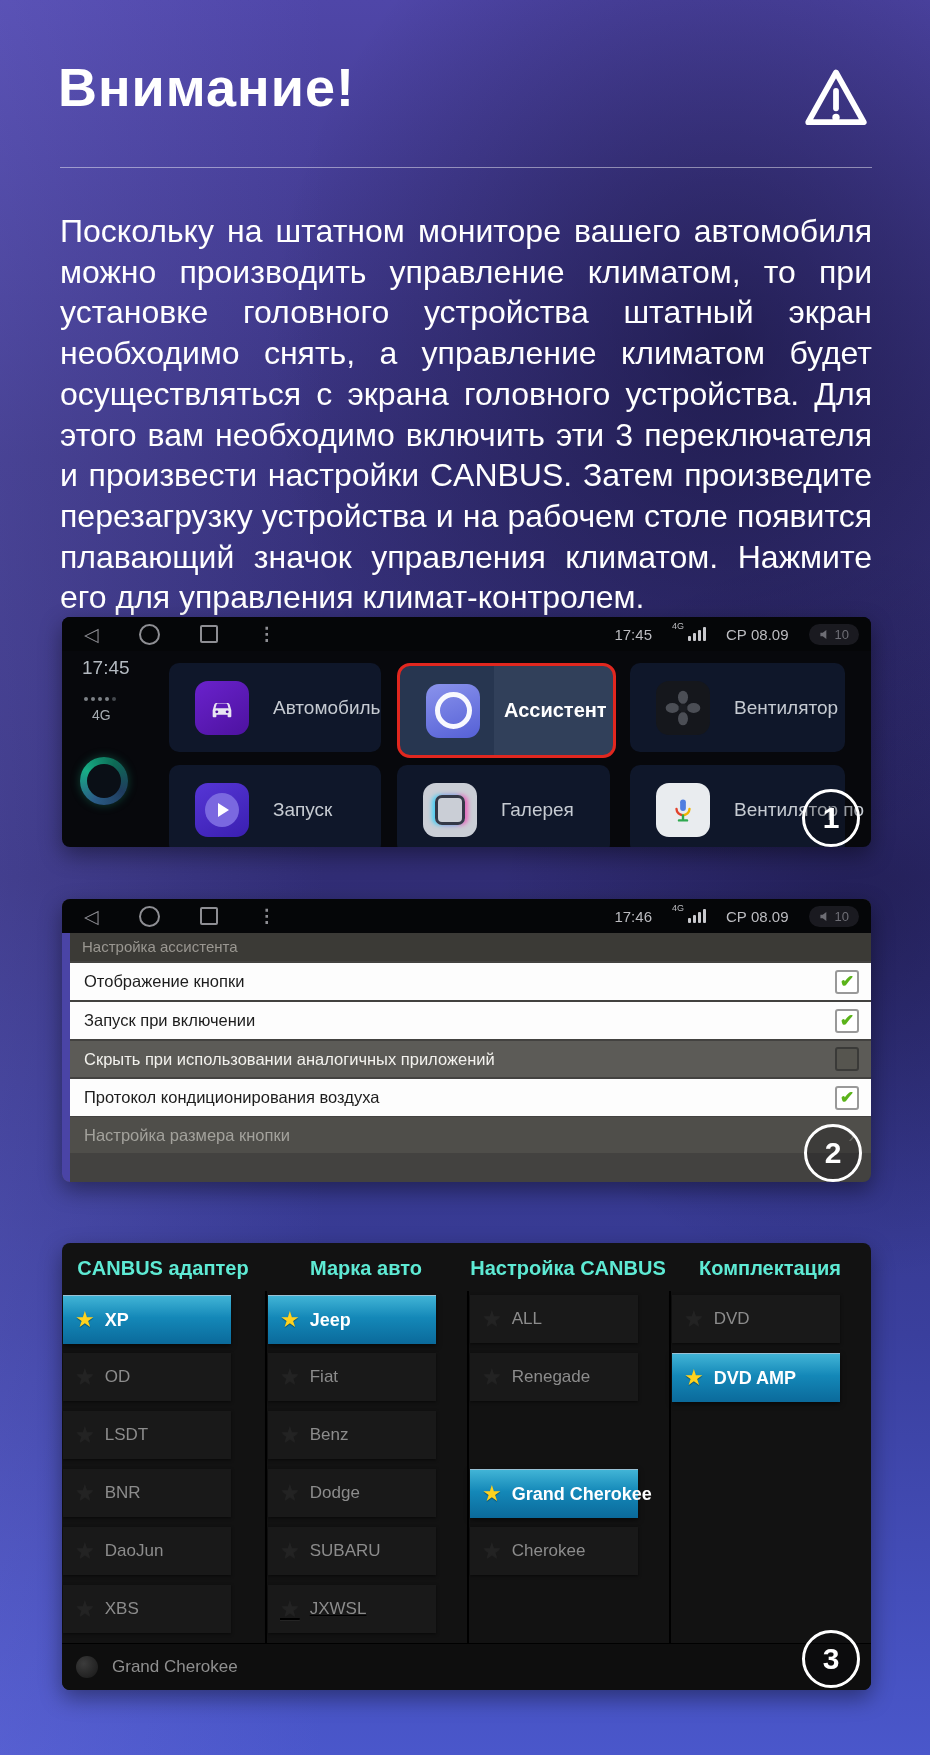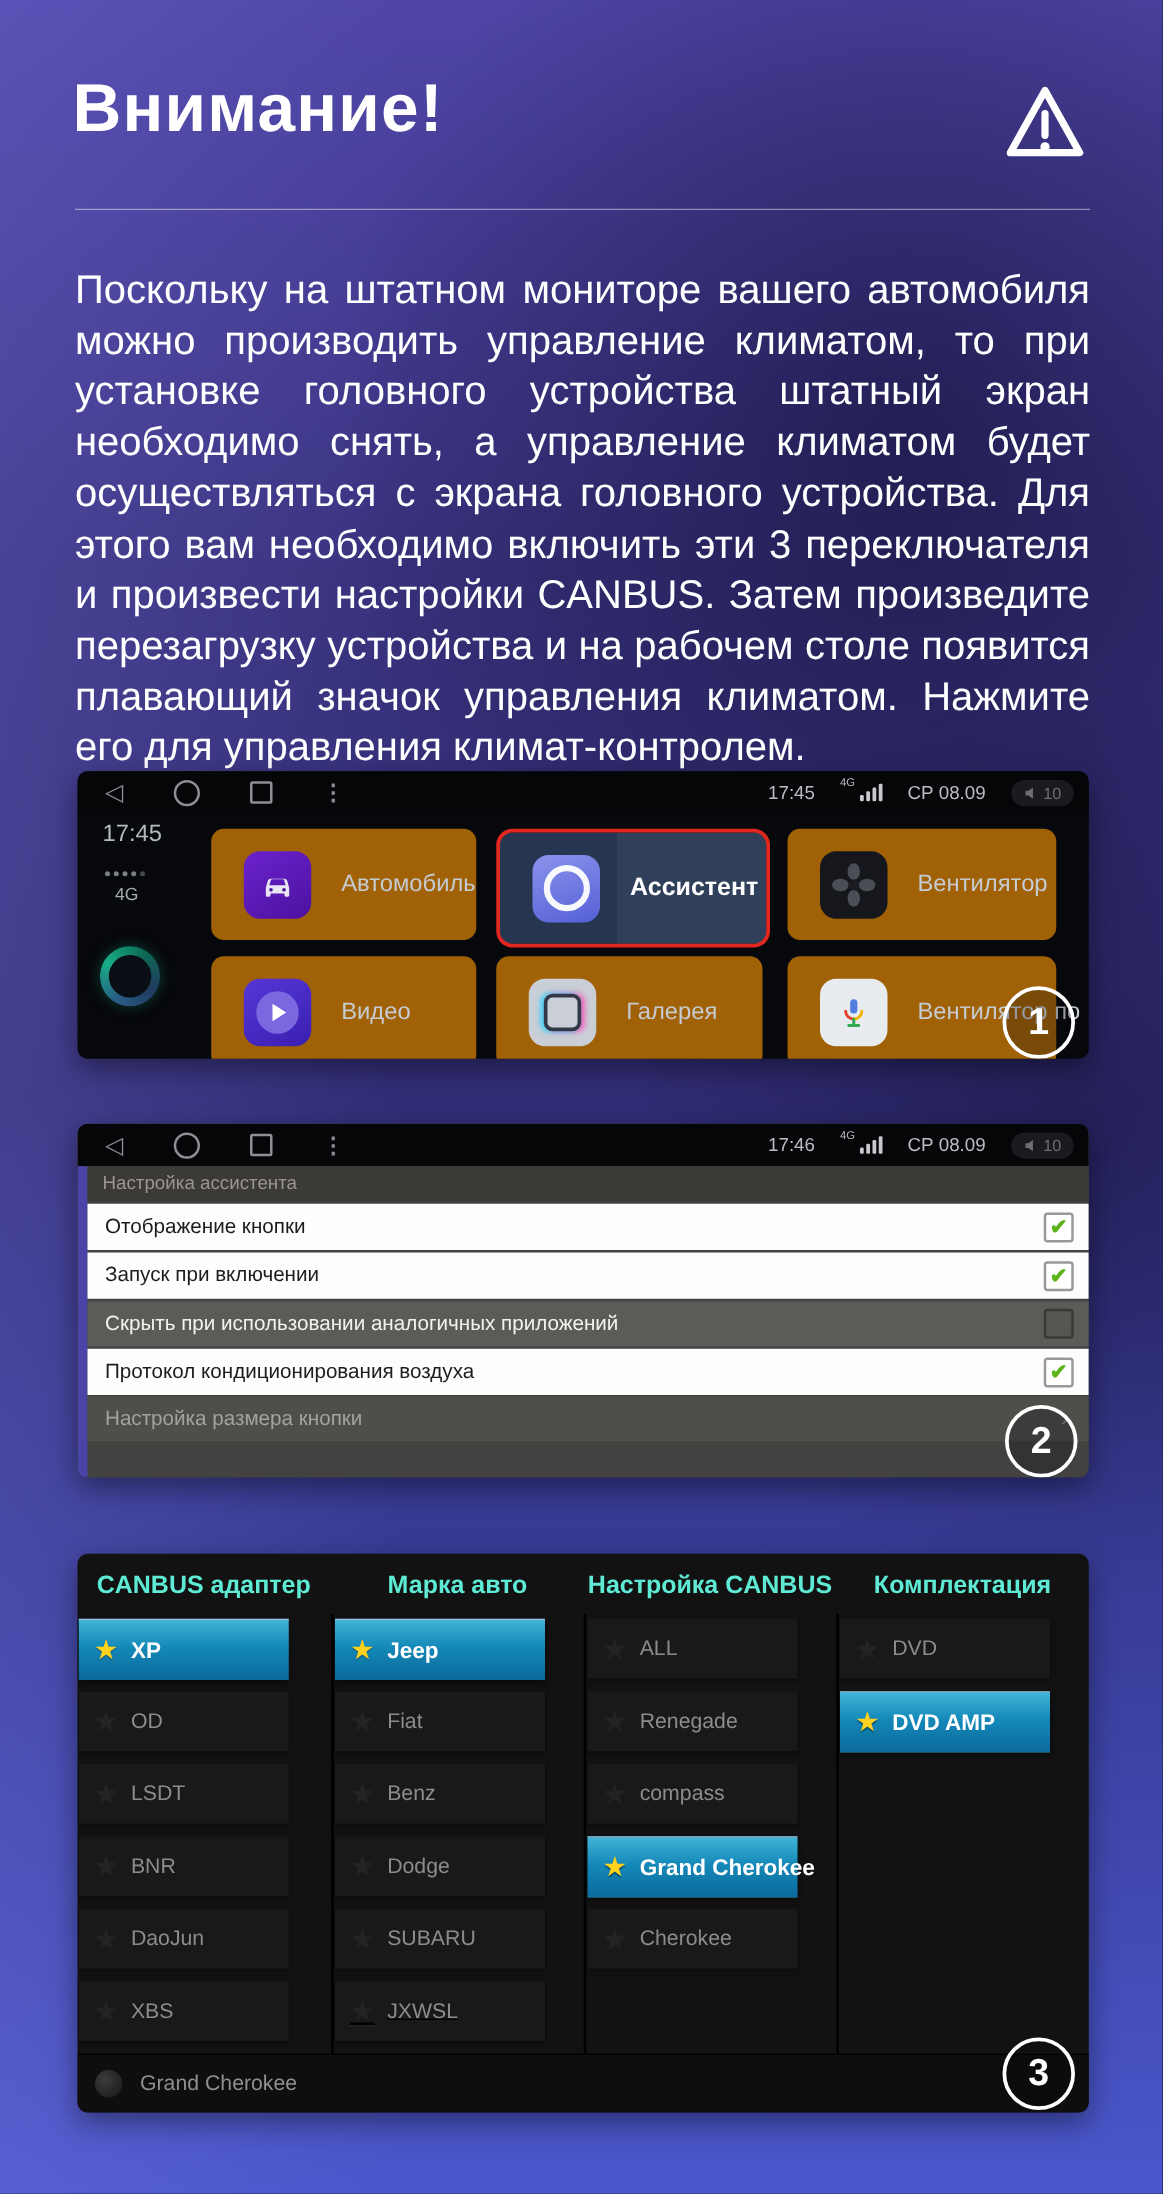--- a/index.html
+++ b/index.html
@@ -40,21 +40,21 @@
   .s1{left:62px;top:617px;width:809px;height:230px;}
   .s1-side-time{left:20px;top:40px;font-size:19px;color:#b4bac1;}
   .s1-dots{left:22px;top:80px;display:flex;gap:3px;}
   .s1-dots i{width:4px;height:4px;border-radius:50%;background:#7c8187;}
   .s1-dots i:last-child{background:#44484e;}
   .s1-4g{left:30px;top:90px;font-size:14px;color:#a6acb2;}
   .ring{left:18px;top:140px;width:48px;height:48px;border-radius:50%;
     background:conic-gradient(from 210deg,#2a5d87,#17ad85,#0d6b55,#1f3c5e,#2a5d87);
     display:flex;align-items:center;justify-content:center;box-shadow:0 0 10px rgba(23,170,130,.35);}
   .ring i{width:34px;height:34px;border-radius:50%;background:#0a0f16;}
-  .tile{position:absolute;height:89px;background:#a16207;border-radius:10px;
+  .tile{position:absolute;height:89px;background:#0f172a;border-radius:10px;
     display:flex;align-items:center;}
   .tile .appicon{width:54px;height:54px;border-radius:13px;margin-left:26px;flex:0 0 auto;
     display:flex;align-items:center;justify-content:center;position:relative;}
   .tile .applabel{margin-left:24px;font-size:19px;color:#c6cbd2;white-space:nowrap;}
   .tile-assist{background:linear-gradient(90deg,#273650 0 44%,#31405a 44% 100%);
     border:3px solid #e1271f;border-radius:13px;}
   .tile-assist .applabel{color:#fff;font-weight:600;font-size:20px;}
   .ic-car{background:linear-gradient(145deg,#6a22cc,#4d12a0);}
   .ic-assist{background:linear-gradient(160deg,#8a93ec,#5560d6);}
   .ic-assist i{width:27px;height:27px;border:5px solid #fff;border-radius:50%;opacity:.95;}
@@ -200,21 +200,21 @@
             <circle cx="12" cy="12" r="2.6" fill="#1b1d22"></circle>
           </svg>
       </span>
       <span class="applabel">Вентилятор</span>
     </div>
 
     <div class="tile" style="left:107px;top:148px;width:212px;">
       <span class="appicon ic-video">
           <i></i>
         </span>
-      <span class="applabel">Видео</span>
+      <span class="applabel">Запуск</span>
     </div>
 
     <div class="tile" style="left:335px;top:148px;width:213px;">
       <span class="appicon ic-gallery">
           <i></i>
         </span>
       <span class="applabel">Галерея</span>
     </div>
 
     <div class="tile" style="left:568px;top:148px;width:215px;">
@@ -349,24 +349,20 @@
 
     <div class="s3col b" style="left:405px;">
       <div class="s3item" style="top:4px;">
           <span class="star"></span>
           <span class="ilabel">ALL</span>
         </div>
       <div class="s3item" style="top:62px;">
           <span class="star"></span>
           <span class="ilabel">Renegade</span>
         </div>
-      <div class="s3item" style="top:120px;">
-          <span class="star"></span>
-          <span class="ilabel">compass</span>
-        </div>
       <div class="s3item sel" style="top:178px;">
           <span class="star"></span>
           <span class="ilabel">Grand Cherokee</span>
         </div>
       <div class="s3item" style="top:236px;">
           <span class="star"></span>
           <span class="ilabel">Cherokee</span>
         </div>
     </div>
 

